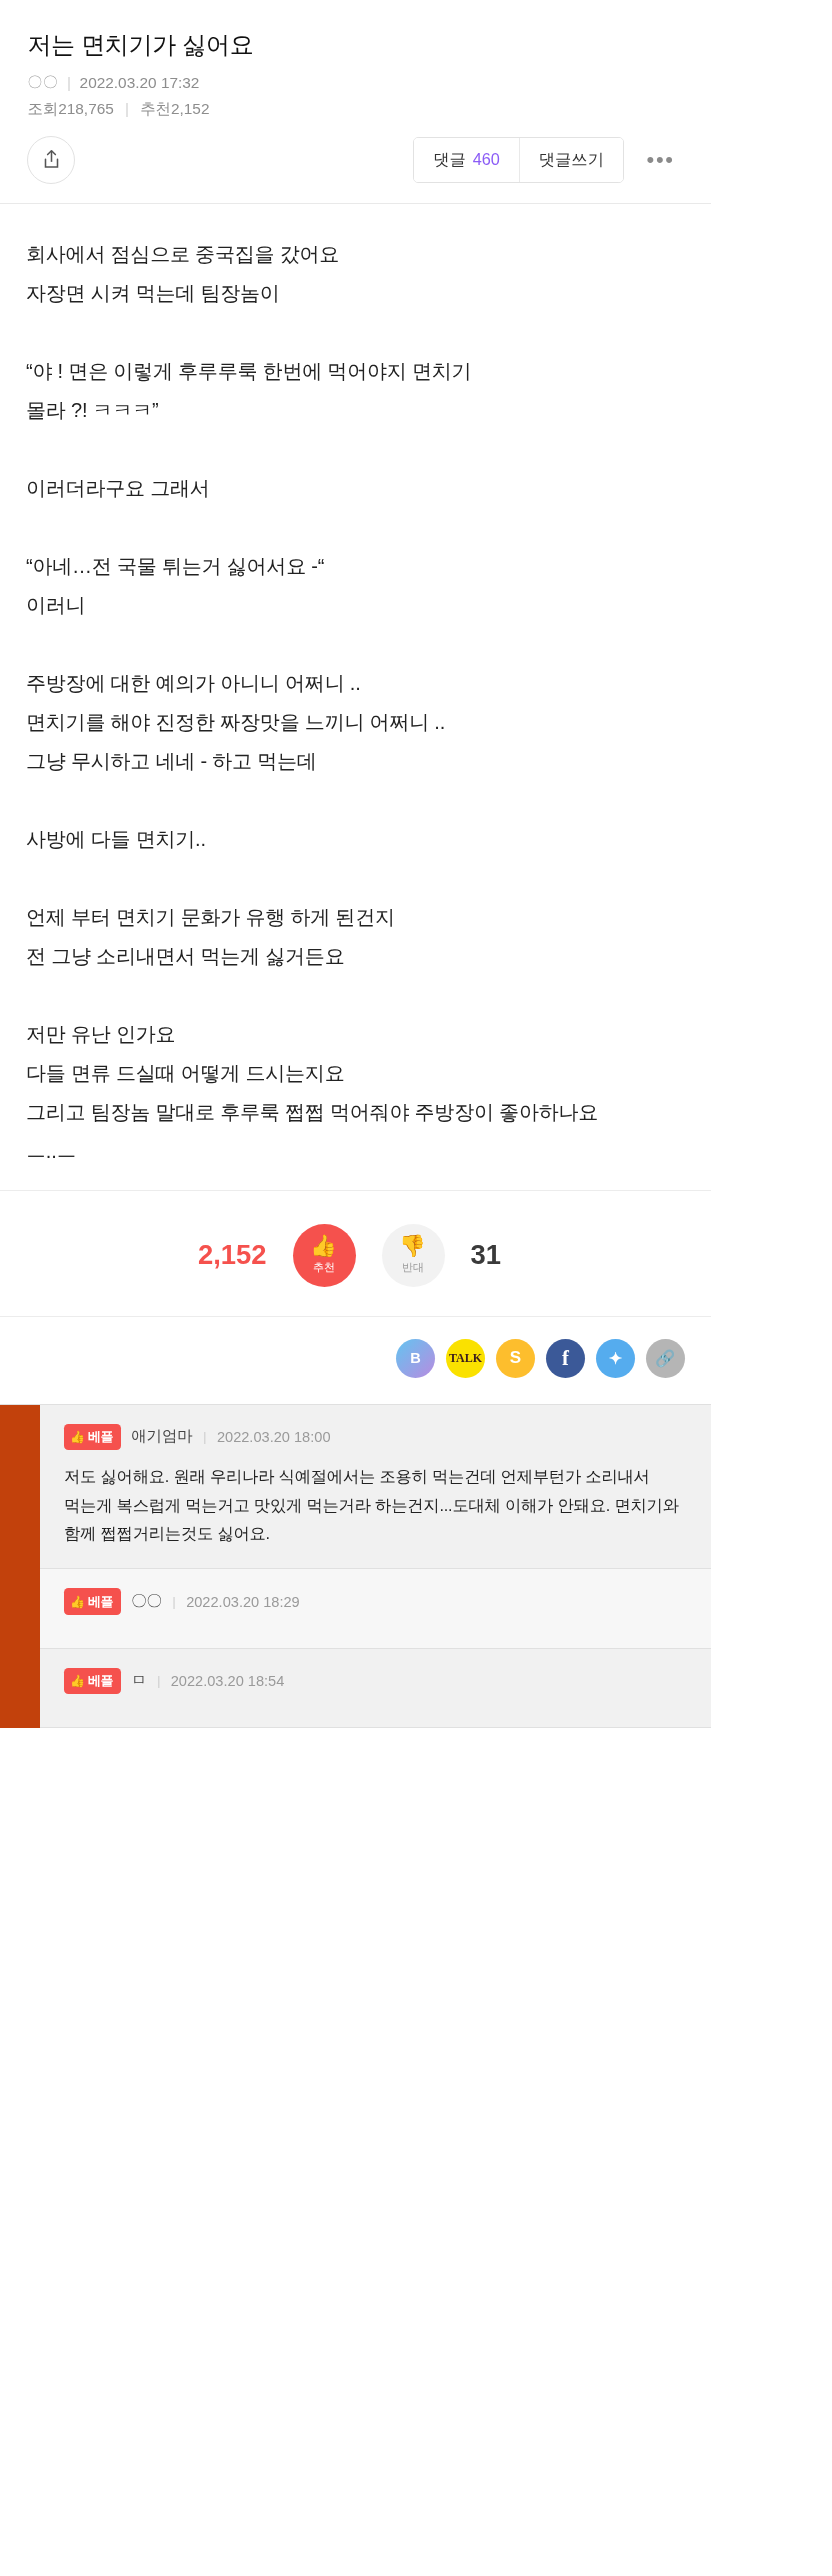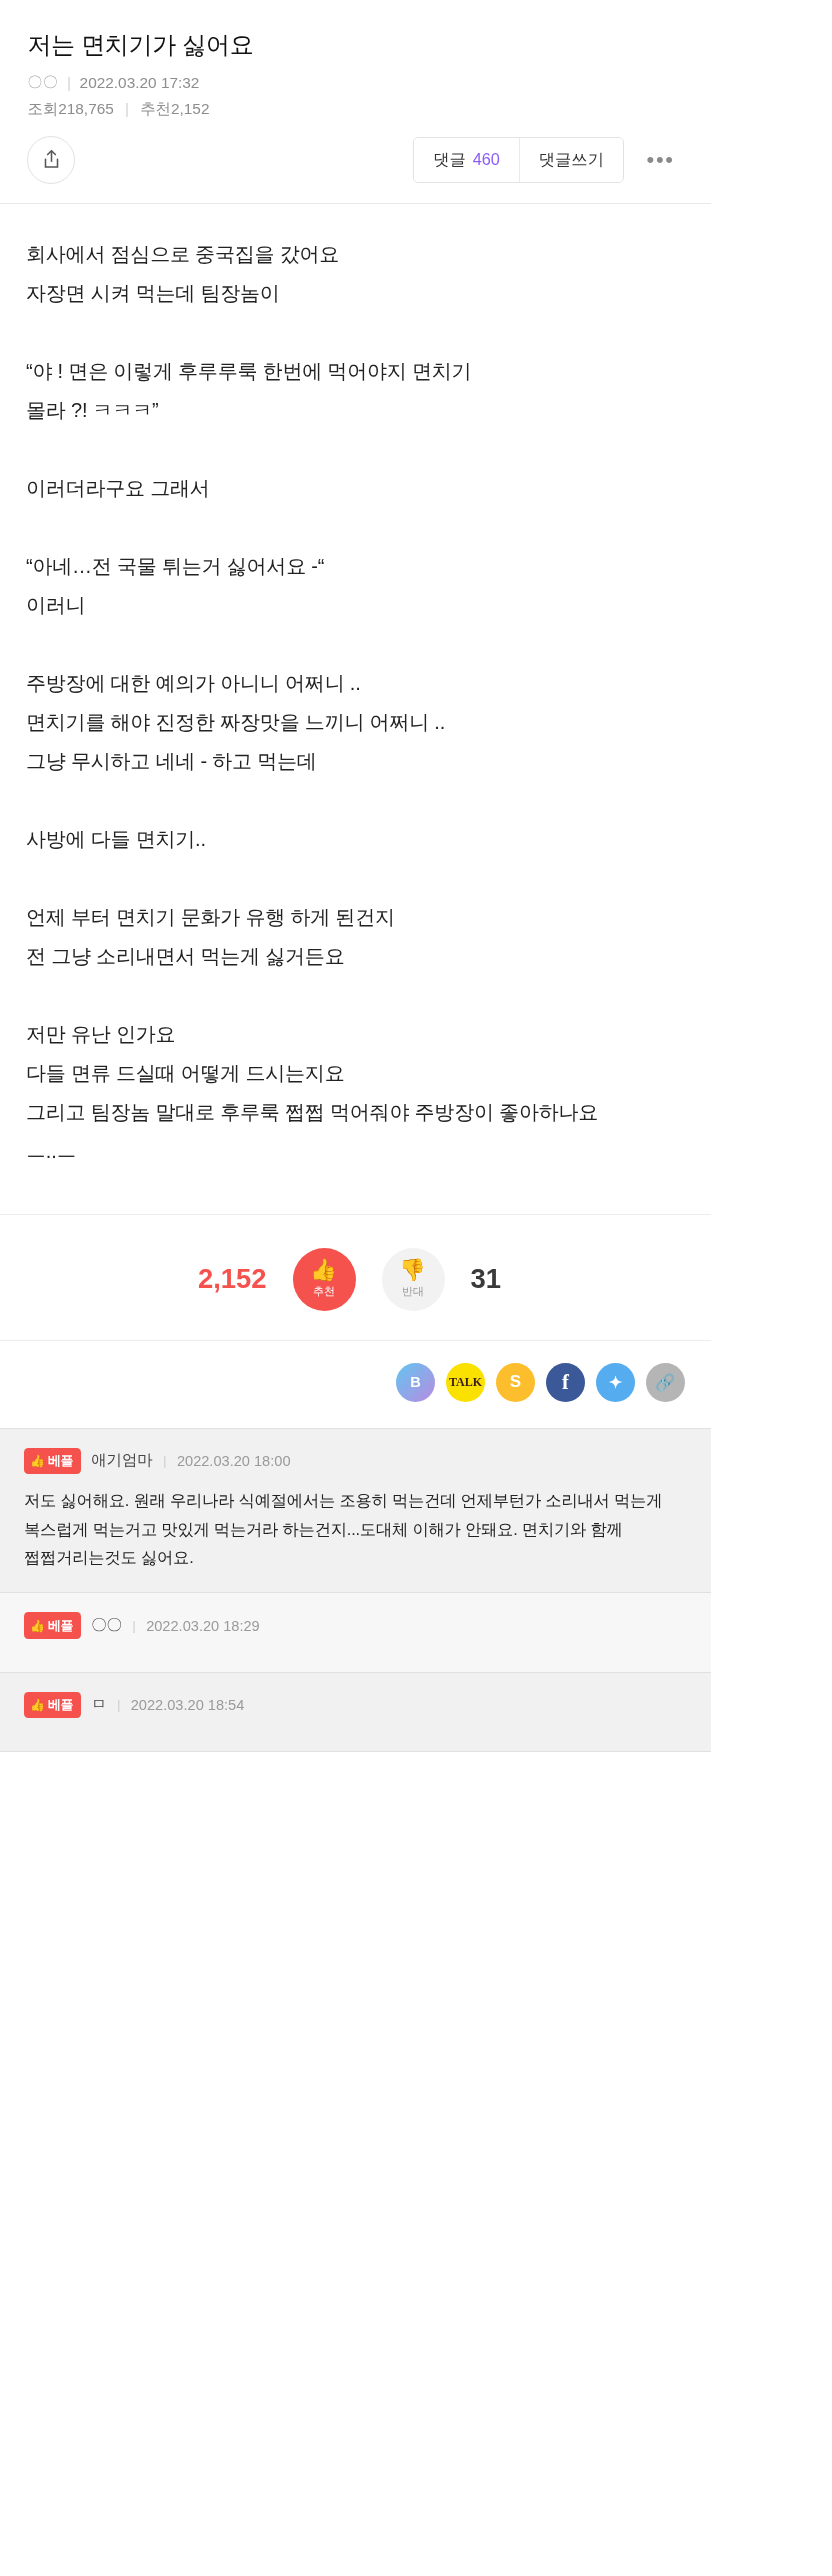--- a/index.html
+++ b/index.html
@@ -115,21 +115,20 @@
   }
 
   
   .vote-wrap {
     border-top: 0.9px solid #ececec;
     padding: 33px 0 29px 0;
     display: flex;
     align-items: center;
     justify-content: center;
     gap: 26px;
-    margin-top: 24px;
   }
   .vote-count-up {
     font-size: 27.4px;
     font-weight: 700;
     color: #f5514d;
     min-width: 77px;
     text-align: right;
   }
   .vote-count-down {
     font-size: 27.4px;
@@ -177,20 +176,21 @@
   .sicon.kakao { background: #fae100; color: #3a1d1d; font-size: 12px; font-weight: 700; font-family: Liberation Serif, serif;}
   .sicon.kakaostory { background: #fdbe2d; color: #fff; }
   .sicon.facebook { background: #3b5998; font-family: "Liberation Serif", serif; font-size: 20.6px;}
   .sicon.twitter { background: #55acee; font-size: 16.3px;}
   .sicon.link { background: #b5b5b5; font-size: 16.3px;}
 
   
   .comments {
     background: #c2410c;
     border-top: 0.9px solid #e0e0e0;
+    padding-left: 40px;
   }
   .comment {
     background: #f1f1f1;
     border-bottom: 0.9px solid #e0e0e0;
     padding: 19px 24px 20.6px 24px;
   }
   .comment:nth-child(even) { background: #f7f7f7; }
   .c-head {
     display: flex;
     align-items: center;

